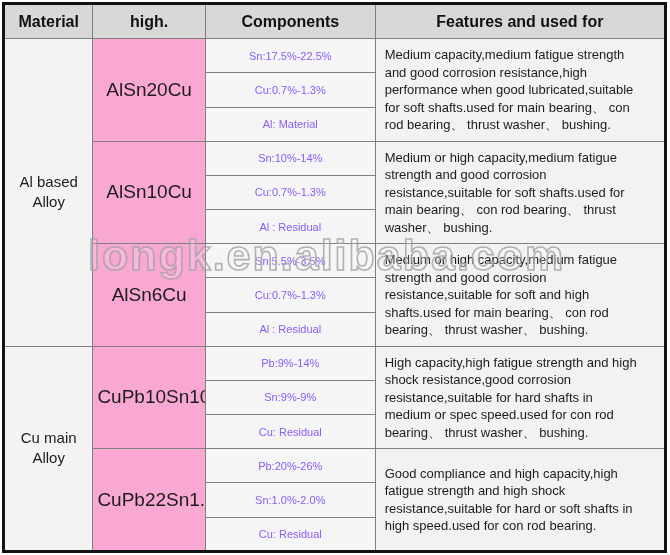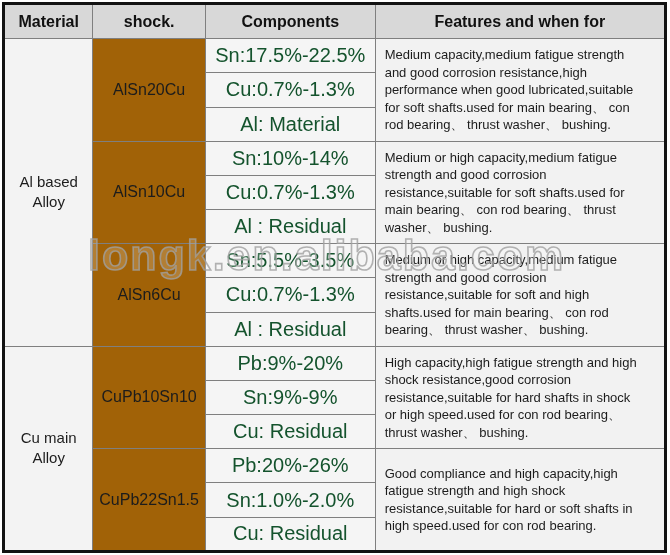--- a/index.html
+++ b/index.html
@@ -41,31 +41,31 @@
   td.material-cell {
     background: #f3f3f3;
     font-size: 15px;
     color: #1c1c1c;
     text-align: center;
     vertical-align: middle;
     line-height: 1.35;
     padding: 8px 6px;
   }
   td.spec-cell {
-    background: #a16207;
-    font-size: 16px;
+    background: #f9a8d4;
+    font-size: 19px;
     color: #1c1c1c;
     text-align: center;
     vertical-align: middle;
     padding: 2px 4px;
   }
   td.comp-cell {
     background: #f5f5f5;
-    font-size: 20px;
-    color: #14532d;
+    font-size: 11px;
+    color: #8b5cf6;
     text-align: center;
     vertical-align: middle;
     height: 34px;
     padding: 2px 4px;
   }
   td.features-cell {
     background: #f2f2f2;
     font-size: 13px;
     color: #1c1c1c;
     text-align: left;
@@ -96,23 +96,23 @@
   <table class="spec-table">
     <colgroup>
       <col style="width:89px">
       <col style="width:112px">
       <col style="width:169px">
       <col style="width:289px">
     </colgroup>
     <tbody>
       <tr>
         <th class="hdr">Material</th>
-        <th class="hdr">shock.</th>
+        <th class="hdr">high.</th>
         <th class="hdr">Components</th>
-        <th class="hdr">Features and when for</th>
+        <th class="hdr">Features and used for</th>
       </tr>
 
       <tr>
         <td class="material-cell" rowspan="9">Al based Alloy</td>
         <td class="spec-cell" rowspan="3">AlSn20Cu</td>
         <td class="comp-cell">Sn:17.5%-22.5%</td>
         <td class="features-cell" rowspan="3">Medium capacity,medium fatigue strength and good corrosion resistance,high performance when good lubricated,suitable for soft shafts.used for main bearing、 con rod bearing、 thrust washer、 bushing.</td>
       </tr>
       <tr>
         <td class="comp-cell">Cu:0.7%-1.3%</td>
@@ -141,22 +141,22 @@
       <tr>
         <td class="comp-cell">Cu:0.7%-1.3%</td>
       </tr>
       <tr>
         <td class="comp-cell">Al : Residual</td>
       </tr>
 
       <tr>
         <td class="material-cell" rowspan="6">Cu main Alloy</td>
         <td class="spec-cell" rowspan="3">CuPb10Sn10</td>
-        <td class="comp-cell">Pb:9%-20%</td>
-        <td class="features-cell" rowspan="3">High capacity,high fatigue strength and high shock resistance,good corrosion resistance,suitable for hard shafts in shock or high speed.used for con rod bearing、 thrust washer、 bushing.</td>
+        <td class="comp-cell">Pb:9%-14%</td>
+        <td class="features-cell" rowspan="3">High capacity,high fatigue strength and high shock resistance,good corrosion resistance,suitable for hard shafts in medium or spec speed.used for con rod bearing、 thrust washer、 bushing.</td>
       </tr>
       <tr>
         <td class="comp-cell">Sn:9%-9%</td>
       </tr>
       <tr>
         <td class="comp-cell">Cu: Residual</td>
       </tr>
 
       <tr>
         <td class="spec-cell" rowspan="3">CuPb22Sn1.5</td>

